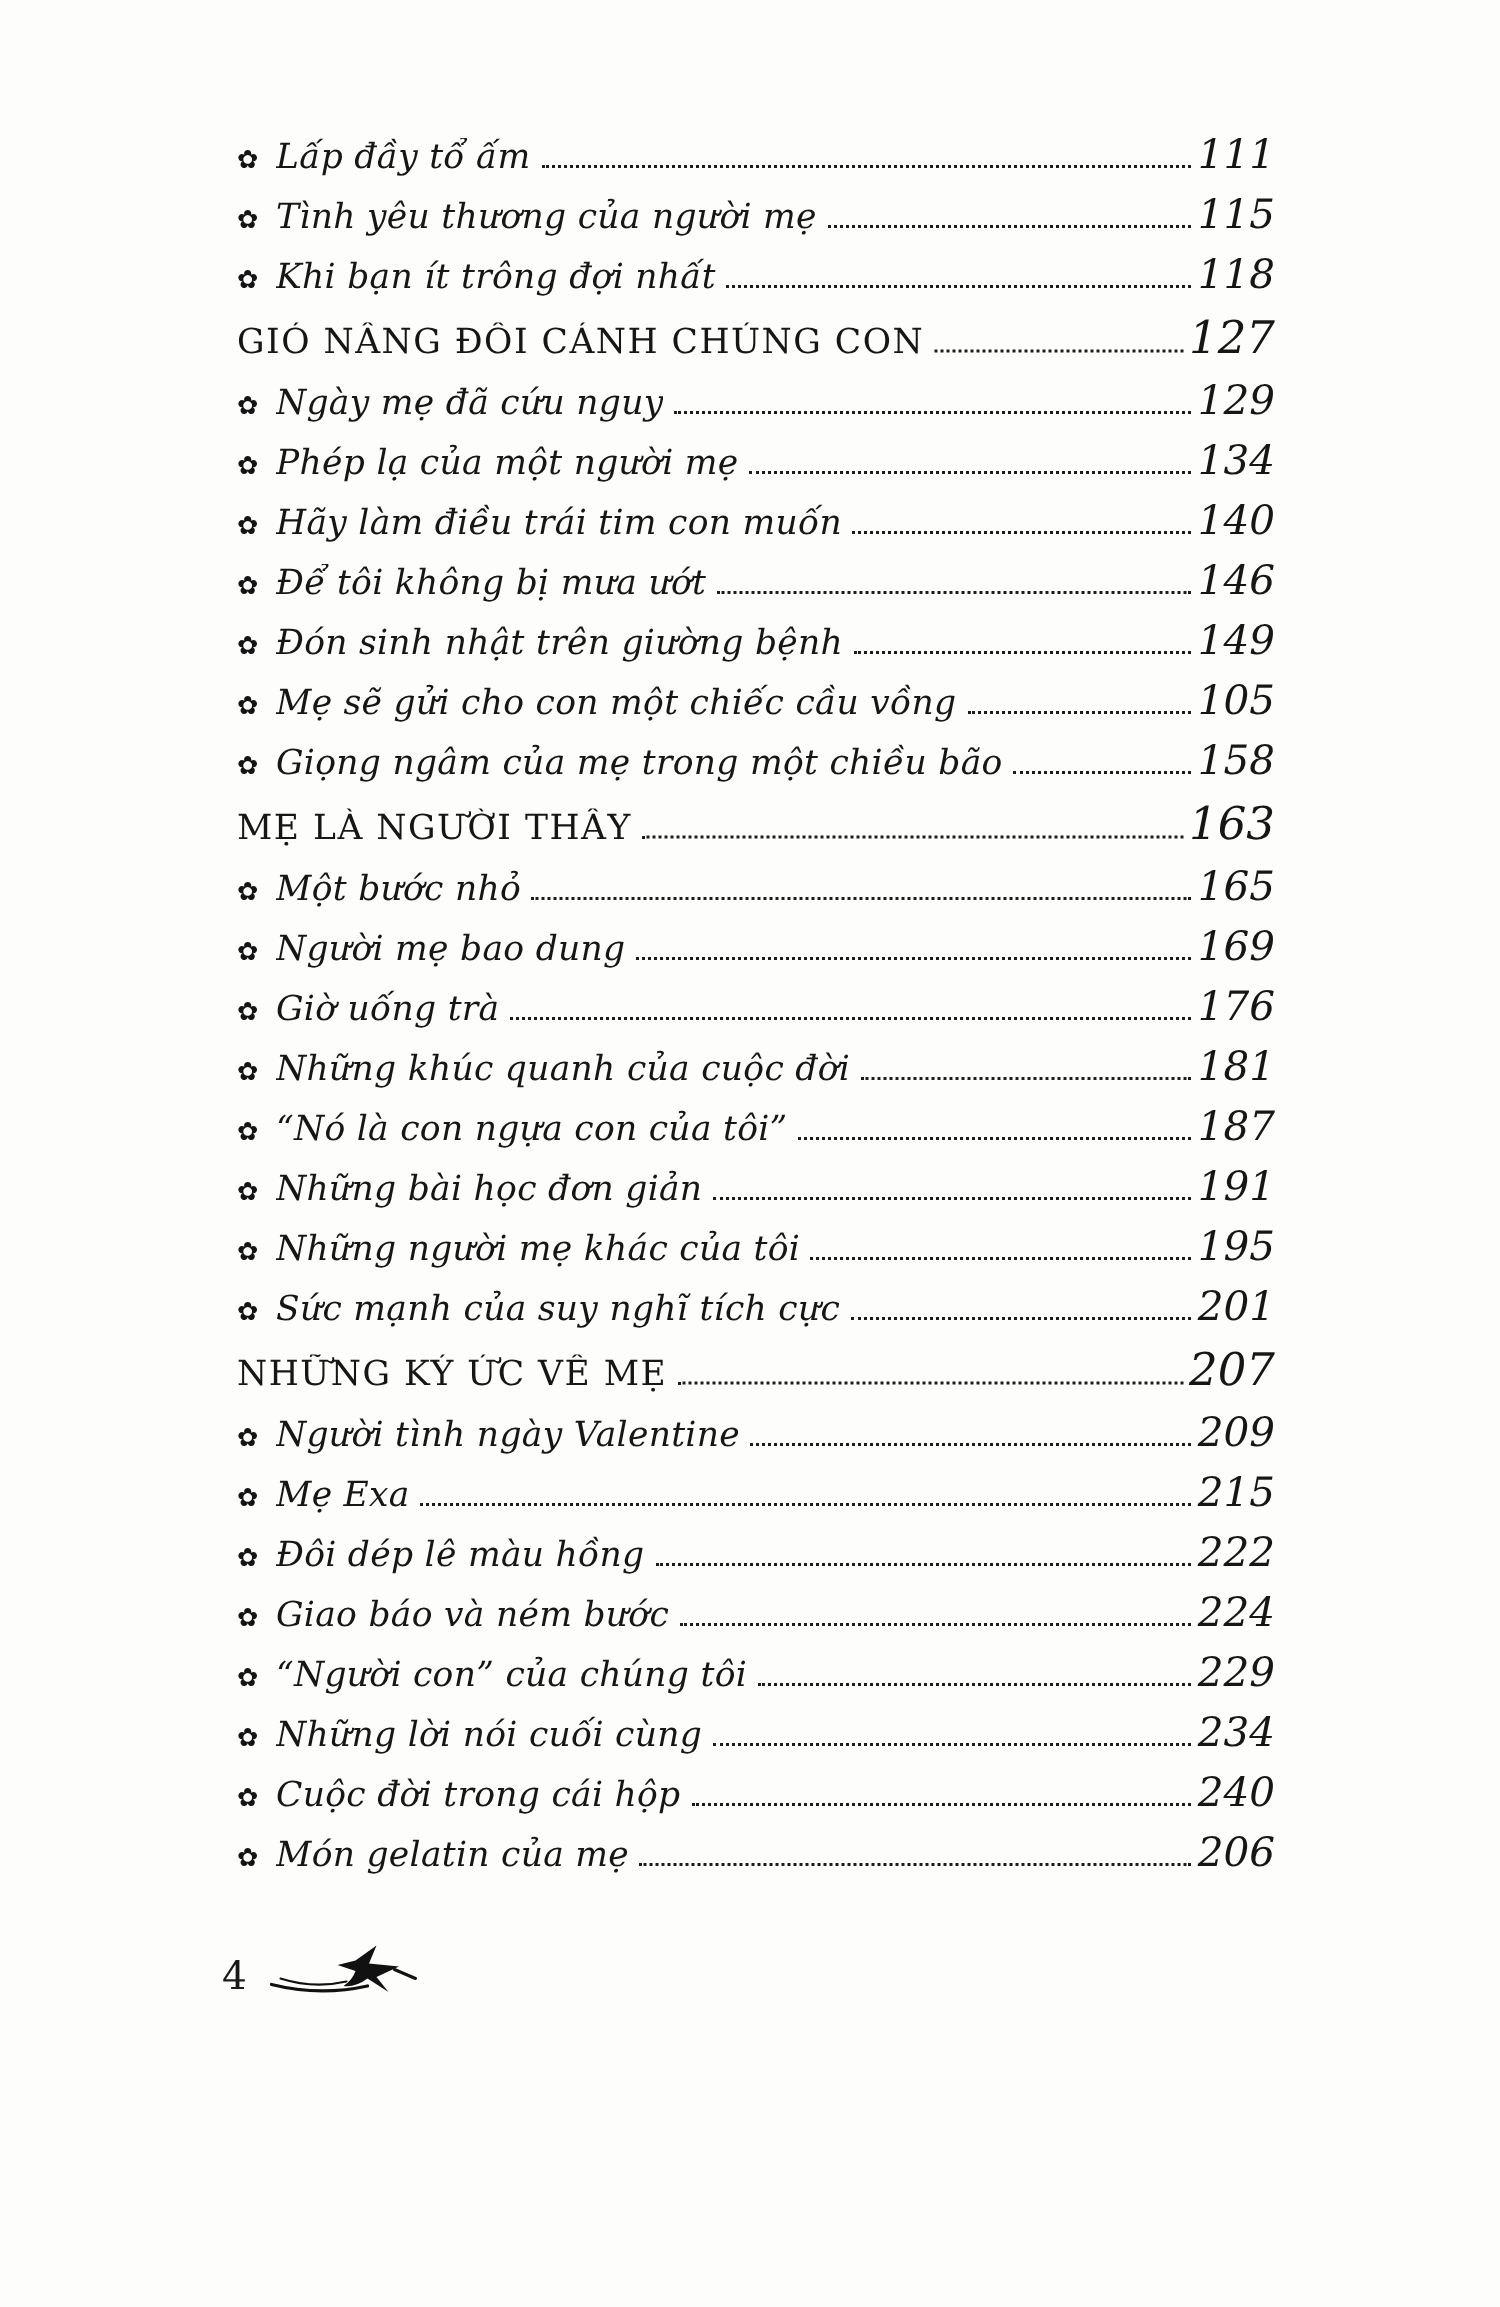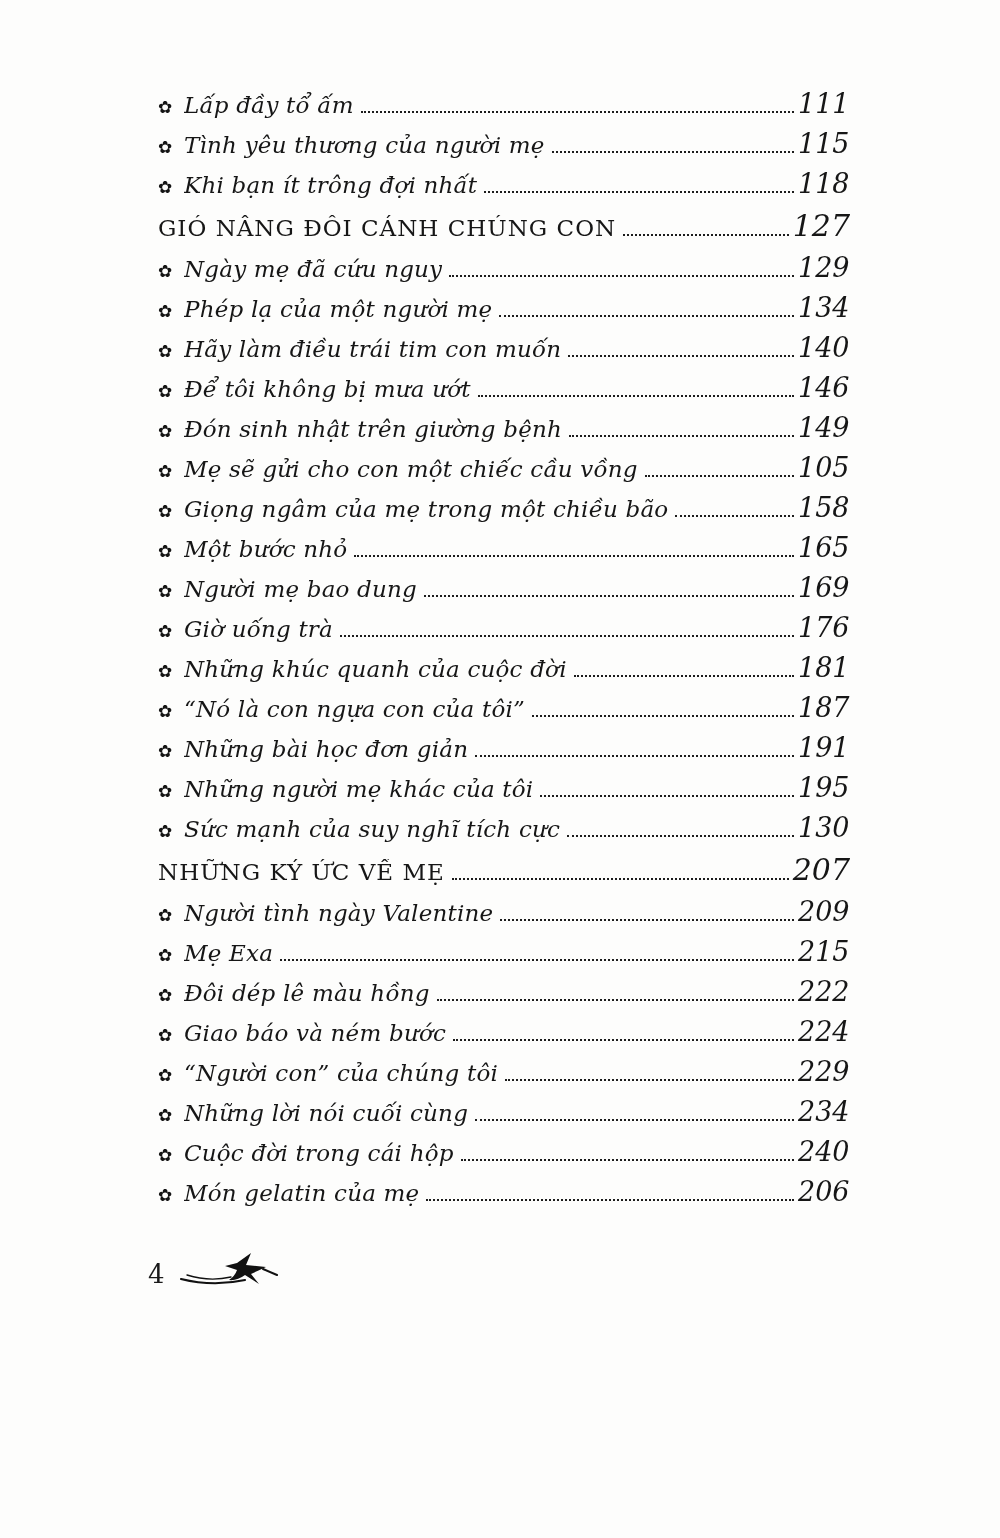--- a/index.html
+++ b/index.html
@@ -48,21 +48,21 @@
     letter-spacing: 1px;
   }
   .row .leader {
     flex: 1 1 auto;
     border-bottom: 2.6px dotted #1c1c1c;
     margin: 0 4px 3px 7px;
     min-width: 20px;
   }
   .row .pagenum {
     flex: 0 0 52px;
-    text-align: left;
+    text-align: right;
     font-style: italic;
     font-size: 27px;
   }
   .row.section .pagenum { font-size: 30px; }
   .footer {
     display: flex;
     align-items: flex-end;
     margin-top: 42px;
     margin-left: -10px;
   }
@@ -152,20 +152,26 @@
     <span class="pagenum">105</span>
   </div>
 
   <div class="row item">
     <span class="bullet">✿</span>
     <span class="title">Giọng ngâm của mẹ trong một chiều bão</span>
     <span class="leader"></span>
     <span class="pagenum">158</span>
   </div>
 
+  <div class="row section">
+
+    <span class="title">MẸ LÀ NGƯỜI THẦY</span>
+    <span class="leader"></span>
+    <span class="pagenum">163</span>
+  </div>
 
   <div class="row item">
     <span class="bullet">✿</span>
     <span class="title">Một bước nhỏ</span>
     <span class="leader"></span>
     <span class="pagenum">165</span>
   </div>
 
   <div class="row item">
     <span class="bullet">✿</span>
@@ -206,21 +212,21 @@
     <span class="bullet">✿</span>
     <span class="title">Những người mẹ khác của tôi</span>
     <span class="leader"></span>
     <span class="pagenum">195</span>
   </div>
 
   <div class="row item">
     <span class="bullet">✿</span>
     <span class="title">Sức mạnh của suy nghĩ tích cực</span>
     <span class="leader"></span>
-    <span class="pagenum">130</span>
+    <span class="pagenum">201</span>
   </div>
 
   <div class="row section">
 
     <span class="title">NHỮNG KÝ ỨC VỀ MẸ</span>
     <span class="leader"></span>
     <span class="pagenum">207</span>
   </div>
 
   <div class="row item">

